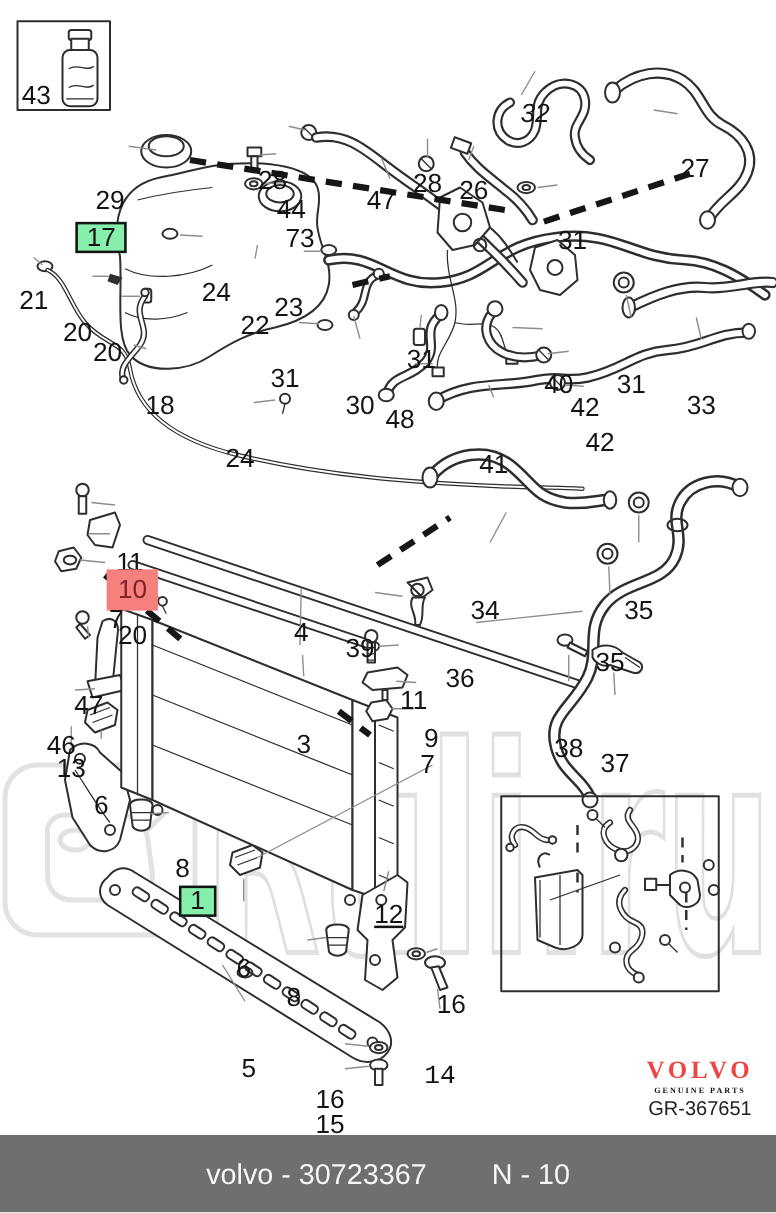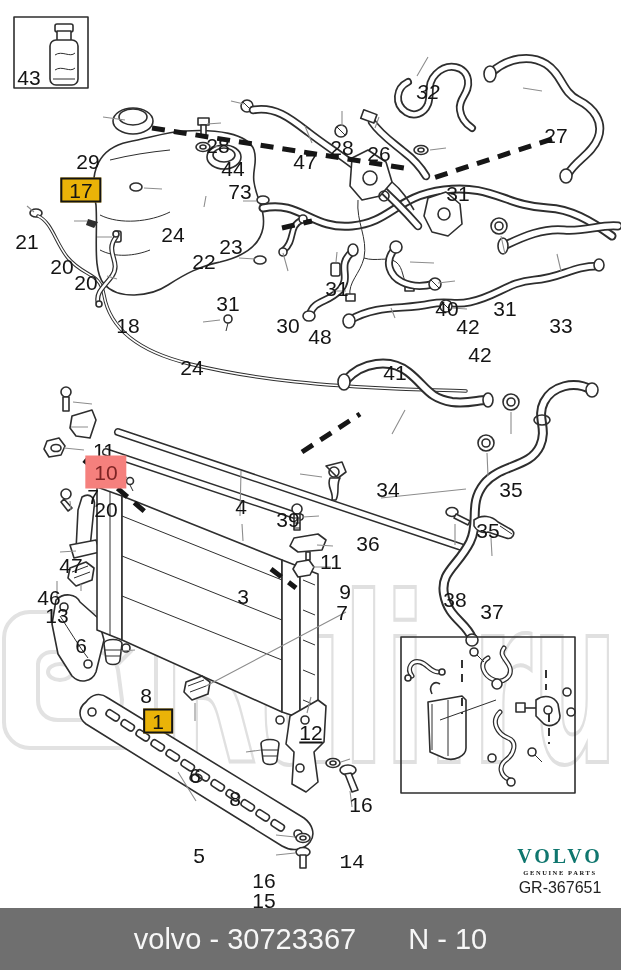--- a/index.html
+++ b/index.html
@@ -16,33 +16,33 @@
   .lead{fill:none;stroke:#8d8d8d;stroke-width:1.1;}
   .dash{fill:none;stroke:#161616;stroke-width:5;stroke-dasharray:13 9;}
   .dash2{fill:none;stroke:#333;stroke-width:2;stroke-dasharray:8 6;}
   .wm{fill:none;stroke:#e2e2e2;stroke-width:4;}
   .wmtext{fill:none;stroke:#e0e0e0;stroke-width:4;font-weight:bold;
           font-family:"DejaVu Sans",sans-serif;}
   
   #callouts{position:absolute;left:0;top:0;width:621px;height:812px;z-index:5;margin-top:45px;}
   .callout{position:absolute;transform:translate(-50%,-50%);
            font-size:21px;color:#141414;line-height:1;white-space:nowrap;}
-  .callout.boxed{border:2.5px solid #141414;background:#eab308;padding:0 7px;}
+  .callout.boxed{border:2.5px solid #141414;background:#86efac;padding:0 7px;}
   .callout.highlight{padding:6px 9px;}
   
   .logo{position:absolute;left:505px;top:845px;width:110px;text-align:center;z-index:6;}
   .logo .brand{font-family:"Liberation Serif",serif;font-weight:bold;font-size:20px;
-               letter-spacing:3px;color:#0f766e;}
+               letter-spacing:3px;color:#ef4444;}
   .logo .tagline{font-family:"Liberation Serif",serif;font-weight:bold;font-size:6.5px;
                  letter-spacing:1.6px;color:#111;margin-top:1px;}
   .logo .code{font-size:16px;color:#222;margin-top:3px;}
   
   .footer{position:absolute;left:0;bottom:0;width:621px;height:62px;background:#6f6f6f;
           display:flex;align-items:center;justify-content:center;gap:52px;z-index:7;
-          color:#f7f7f7;font-size:29px;}
+          color:#f7f7f7;font-size:23px;}
 </style>
 </head>
 <body>
 
 <div class="stage">
 
   <svg class="art" width="621" height="970" viewBox="0 0 621 970">
 
     <g>
       <rect x="4" y="612" width="152" height="136" rx="26" class="wm"></rect>

